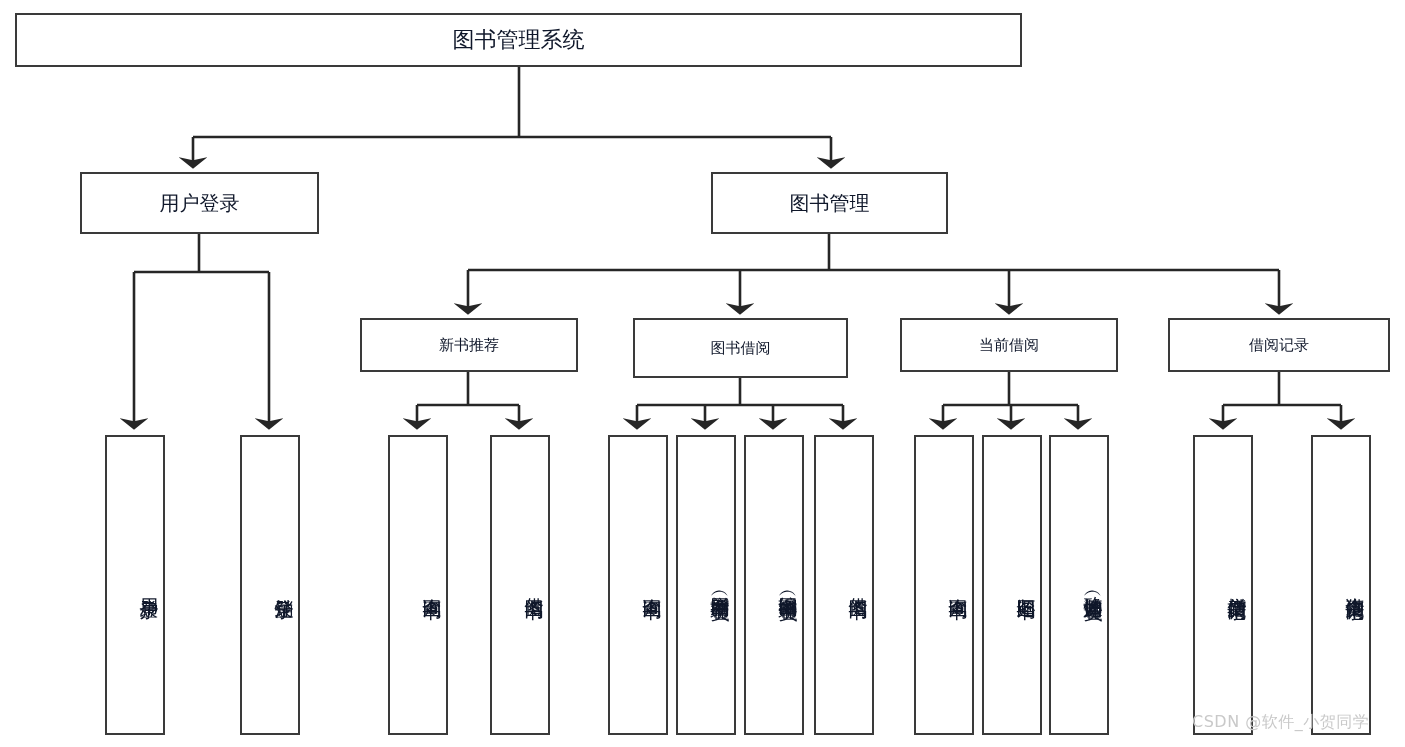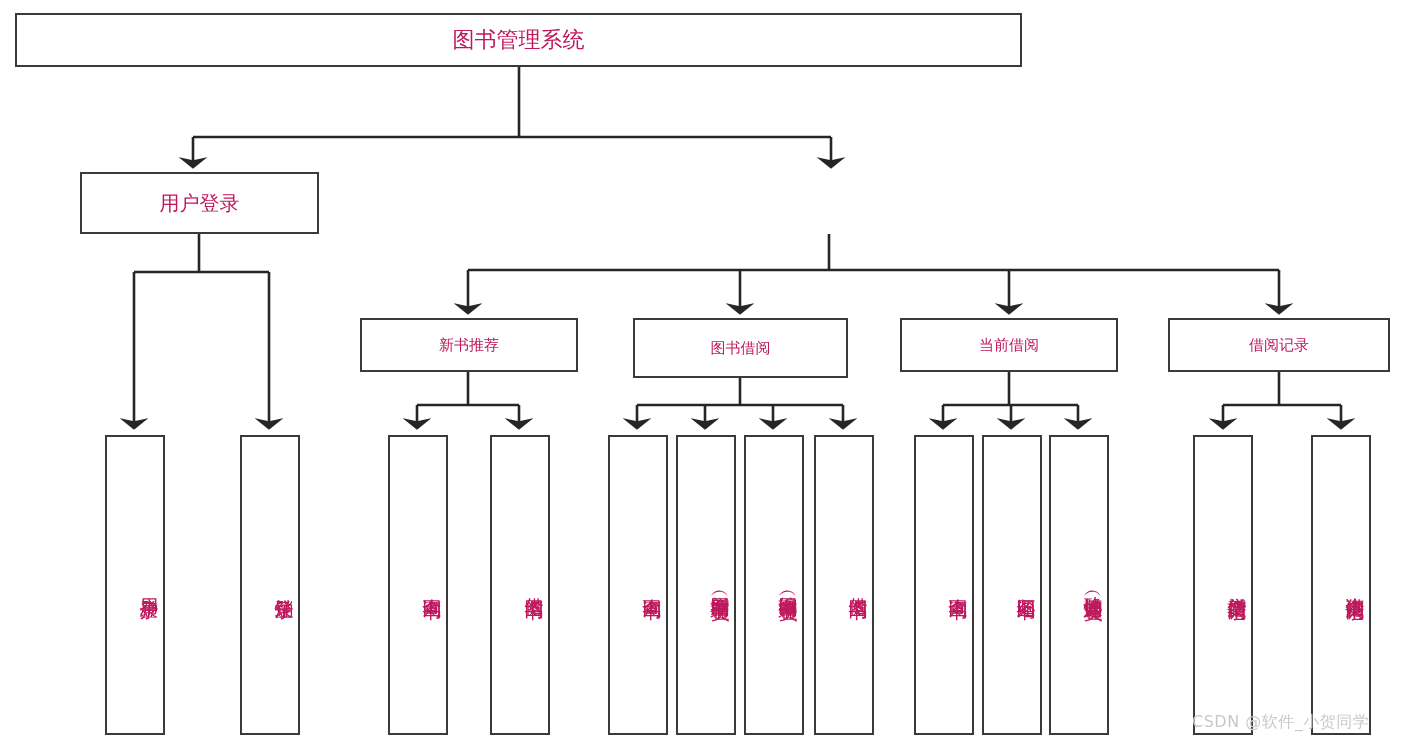--- a/index.html
+++ b/index.html
@@ -1,20 +1,20 @@
 <!DOCTYPE html>
 <html><head>
 <meta charset="utf-8">
 <style>
   html,body{margin:0;padding:0;background:#ffffff;}
   body{font-family:"DejaVu Sans","Liberation Sans",sans-serif;}
   #canvas{position:relative;width:1405px;height:747px;background:#fff;overflow:hidden;}
   svg.links{position:absolute;left:0;top:0;width:1405px;height:747px;pointer-events:none;}
   .node{position:absolute;box-sizing:border-box;border:2.5px solid #3a3a3a;background:#ffffff;
-         display:flex;align-items:center;justify-content:center;text-align:left;color:#be185d;}
+         display:flex;align-items:center;justify-content:center;text-align:left;color:#0f172a;}
   .node.root{font-size:22px;}
   .node.l1{font-size:20px;}
   .node.l2{font-size:15px;}
   .node.leaf{font-size:19px;line-height:1.18;padding:6px 2px;
              writing-mode:vertical-rl;text-orientation:upright;
              align-items:flex-start;justify-content:center;letter-spacing:1px;}
   .watermark{position:absolute;color:#c9c9c9;font-size:16px;white-space:nowrap;
              letter-spacing:.5px;}
 </style>
 </head>
@@ -72,20 +72,23 @@
     </g>
   </svg>
 
   <div class="node root" style="left:15px;top:13px;width:1007px;height:54px;">
     <span>图书管理系统</span>
   </div>
 
   <div class="node l1" style="left:80px;top:172px;width:239px;height:62px;">
     <span>用户登录</span>
   </div>
+  <div class="node l1" style="left:711px;top:172px;width:237px;height:62px;">
+    <span>图书管理</span>
+  </div>
 
   <div class="node l2" style="left:360px;top:318px;width:218px;height:54px;">
     <span>新书推荐</span>
   </div>
   <div class="node l2" style="left:633px;top:318px;width:215px;height:60px;">
     <span>图书借阅</span>
   </div>
   <div class="node l2" style="left:1168px;top:318px;width:222px;height:54px;">
     <span>借阅记录</span>
   </div>

